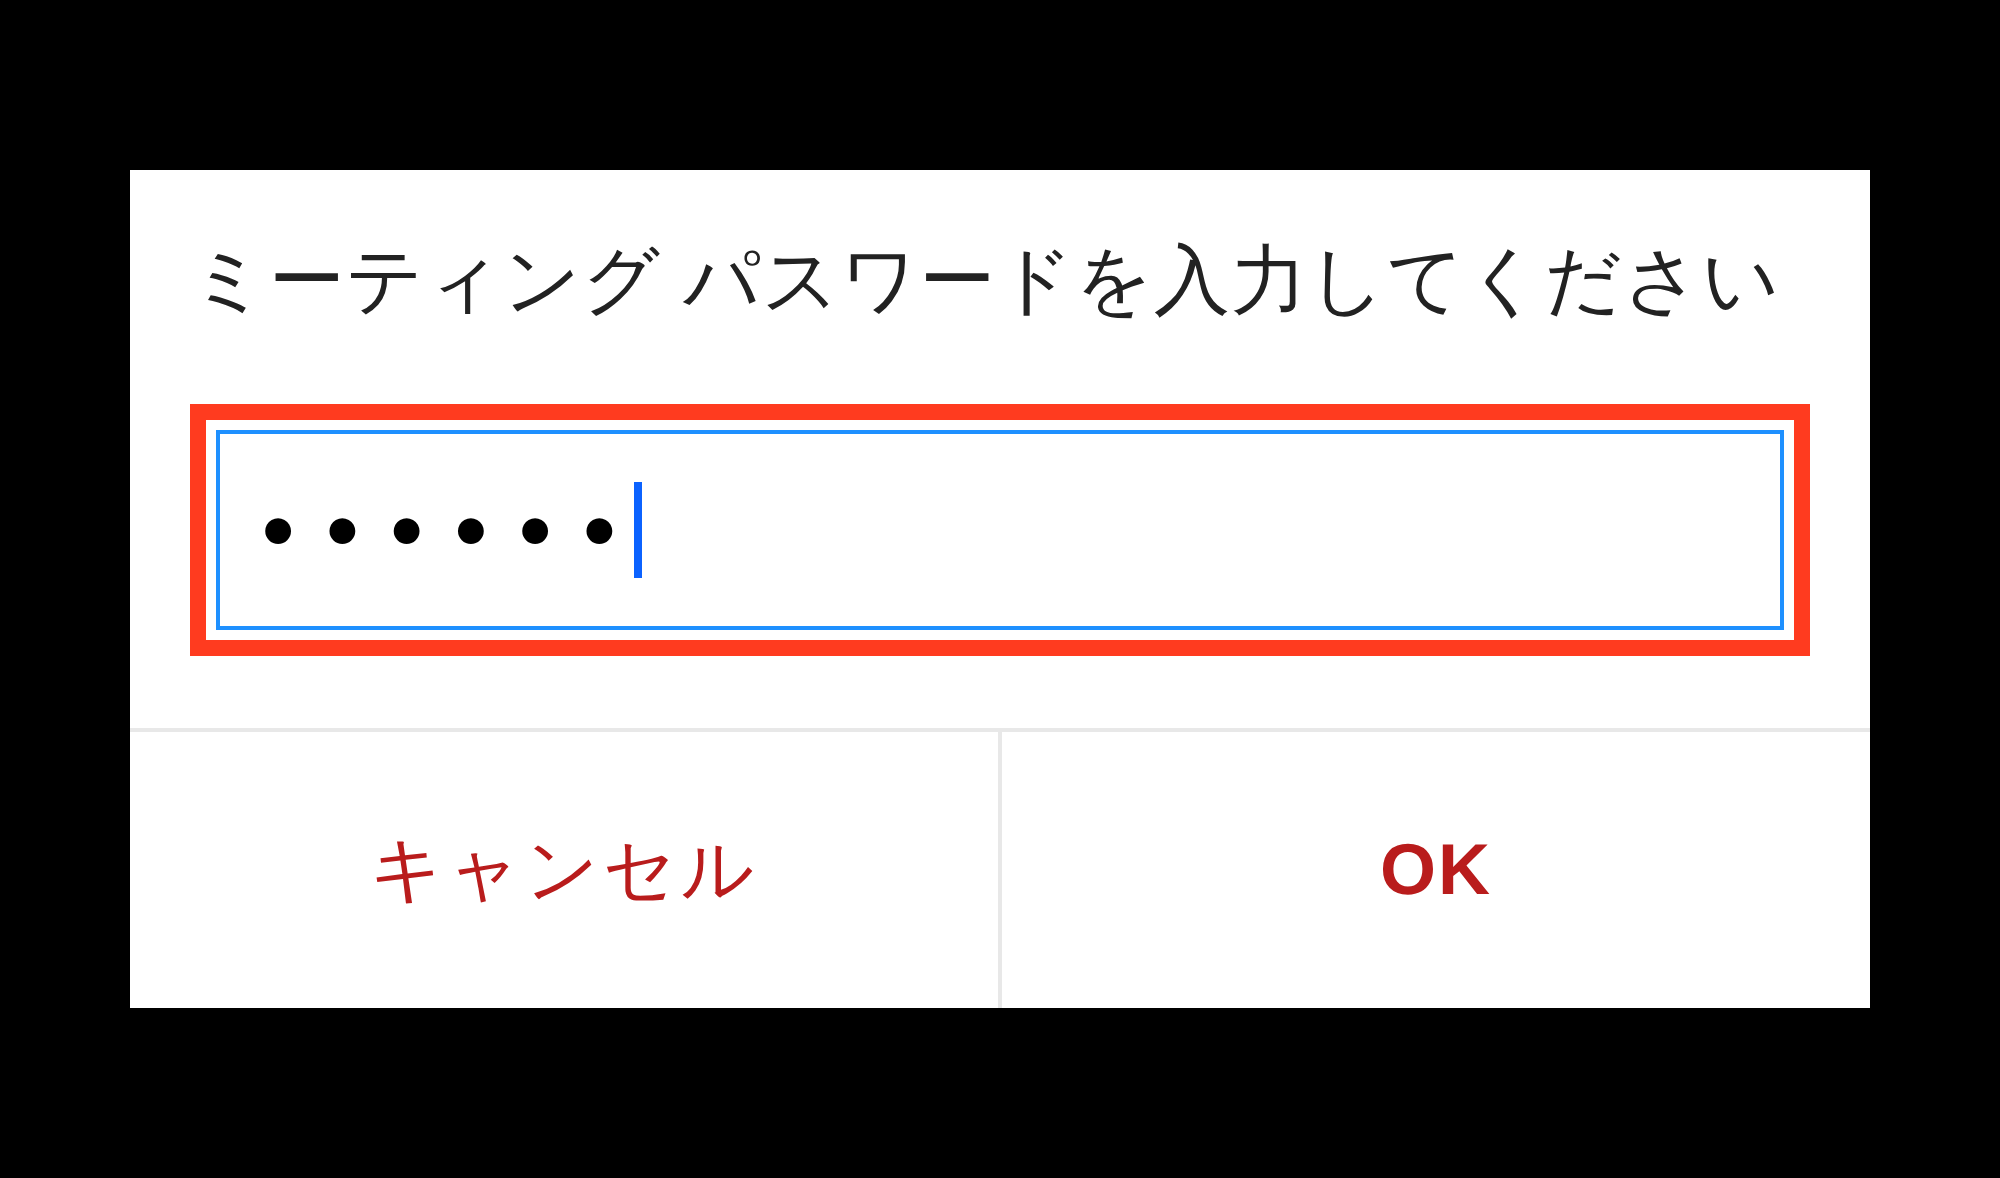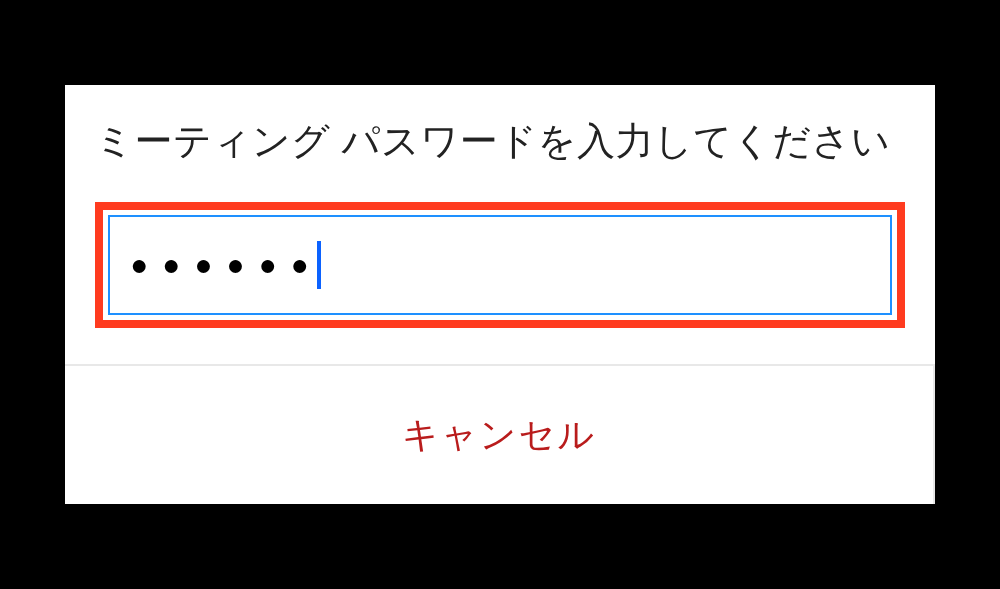--- a/index.html
+++ b/index.html
@@ -92,14 +92,15 @@
     <div class="dialog-title">ミーティング パスワードを入力してください</div>
     <div class="highlight-frame">
       <div class="input-box">
         <span class="dots">●●●●●●</span>
         <span class="cursor"></span>
       </div>
     </div>
   </div>
   <div class="button-row">
     <div class="button cancel">キャンセル</div>
+    <div class="button ok">OK</div>
   </div>
 </div>
 
 </body></html>

